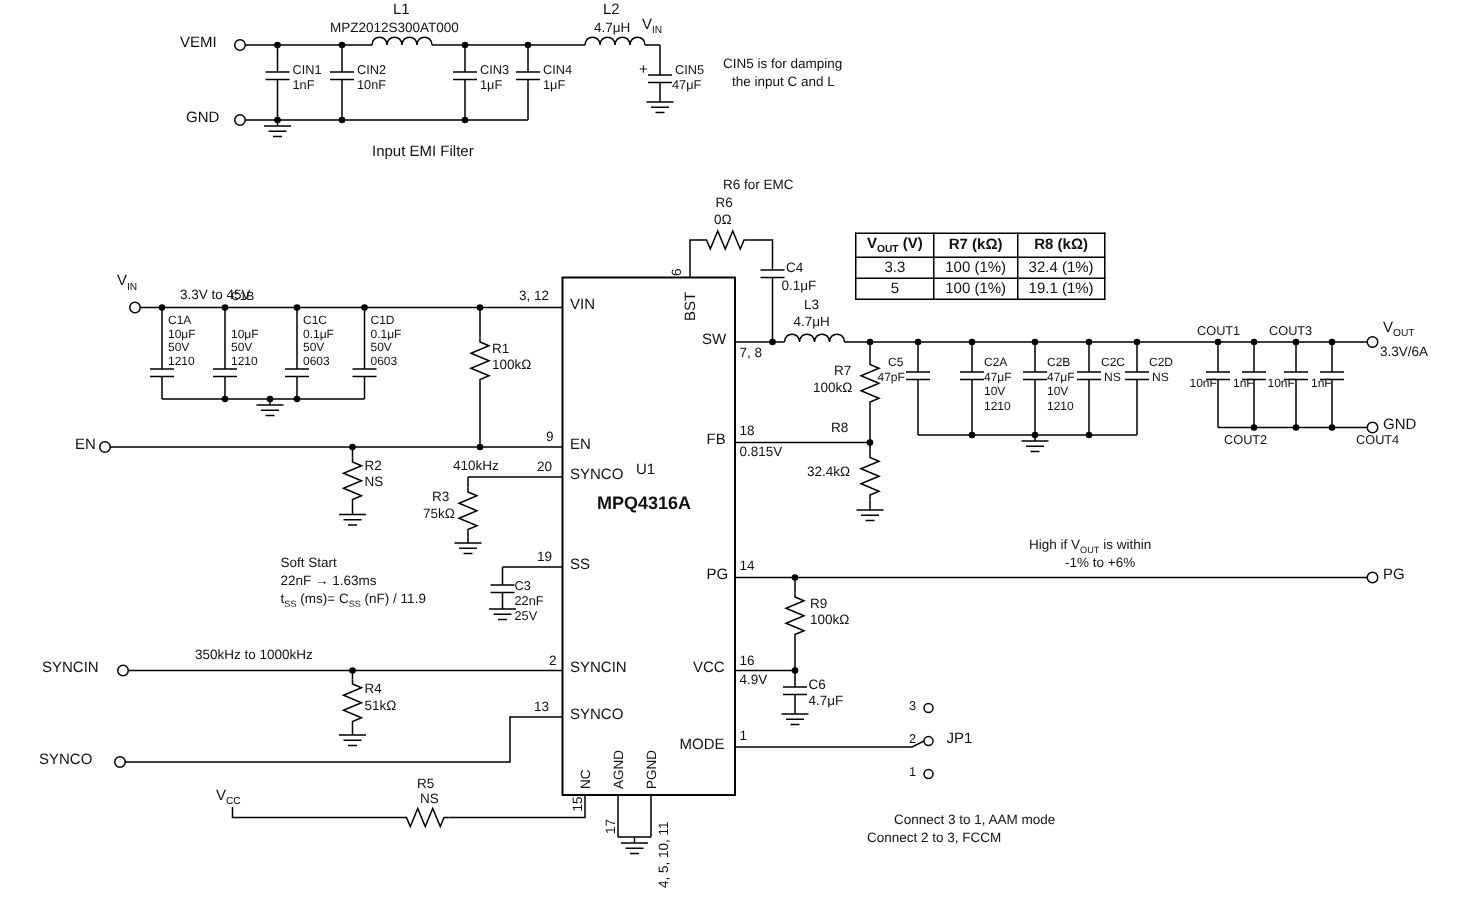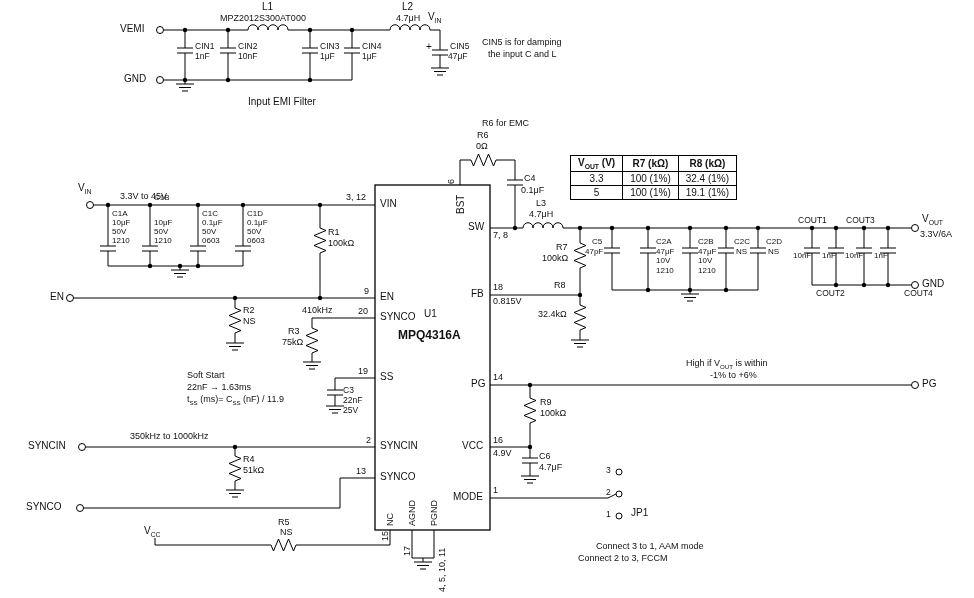--- a/index.html
+++ b/index.html
@@ -331,17 +331,17 @@
 <span class="t" style="left:686px;top:359px"><span>High if V</span><sub>OUT</sub><span> is within</span></span>
 <span class="t" style="left:710px;top:371px">-1% to +6%</span>
 <span class="t s10" style="left:922px;top:379px">PG</span>
 <span class="t" style="left:540px;top:398px">R9</span>
 <span class="t" style="left:540px;top:409px">100kΩ</span>
 <span class="t" style="left:539px;top:452px">C6</span>
 <span class="t" style="left:539px;top:463px">4.7μF</span>
 <span class="t s85" style="left:606px;top:466px">3</span>
 <span class="t s85" style="left:606px;top:488px">2</span>
 <span class="t s85" style="left:606px;top:510px">1</span>
-<span class="t s10" style="left:631px;top:508px">JP1</span>
+<span class="t s10" style="left:631px;top:488px">JP1</span>
 <span class="t" style="left:596px;top:542px">Connect 3 to 1, AAM mode</span>
 <span class="t" style="left:578px;top:554px">Connect 2 to 3, FCCM</span>
 
 </div>
 
 </body></html>

